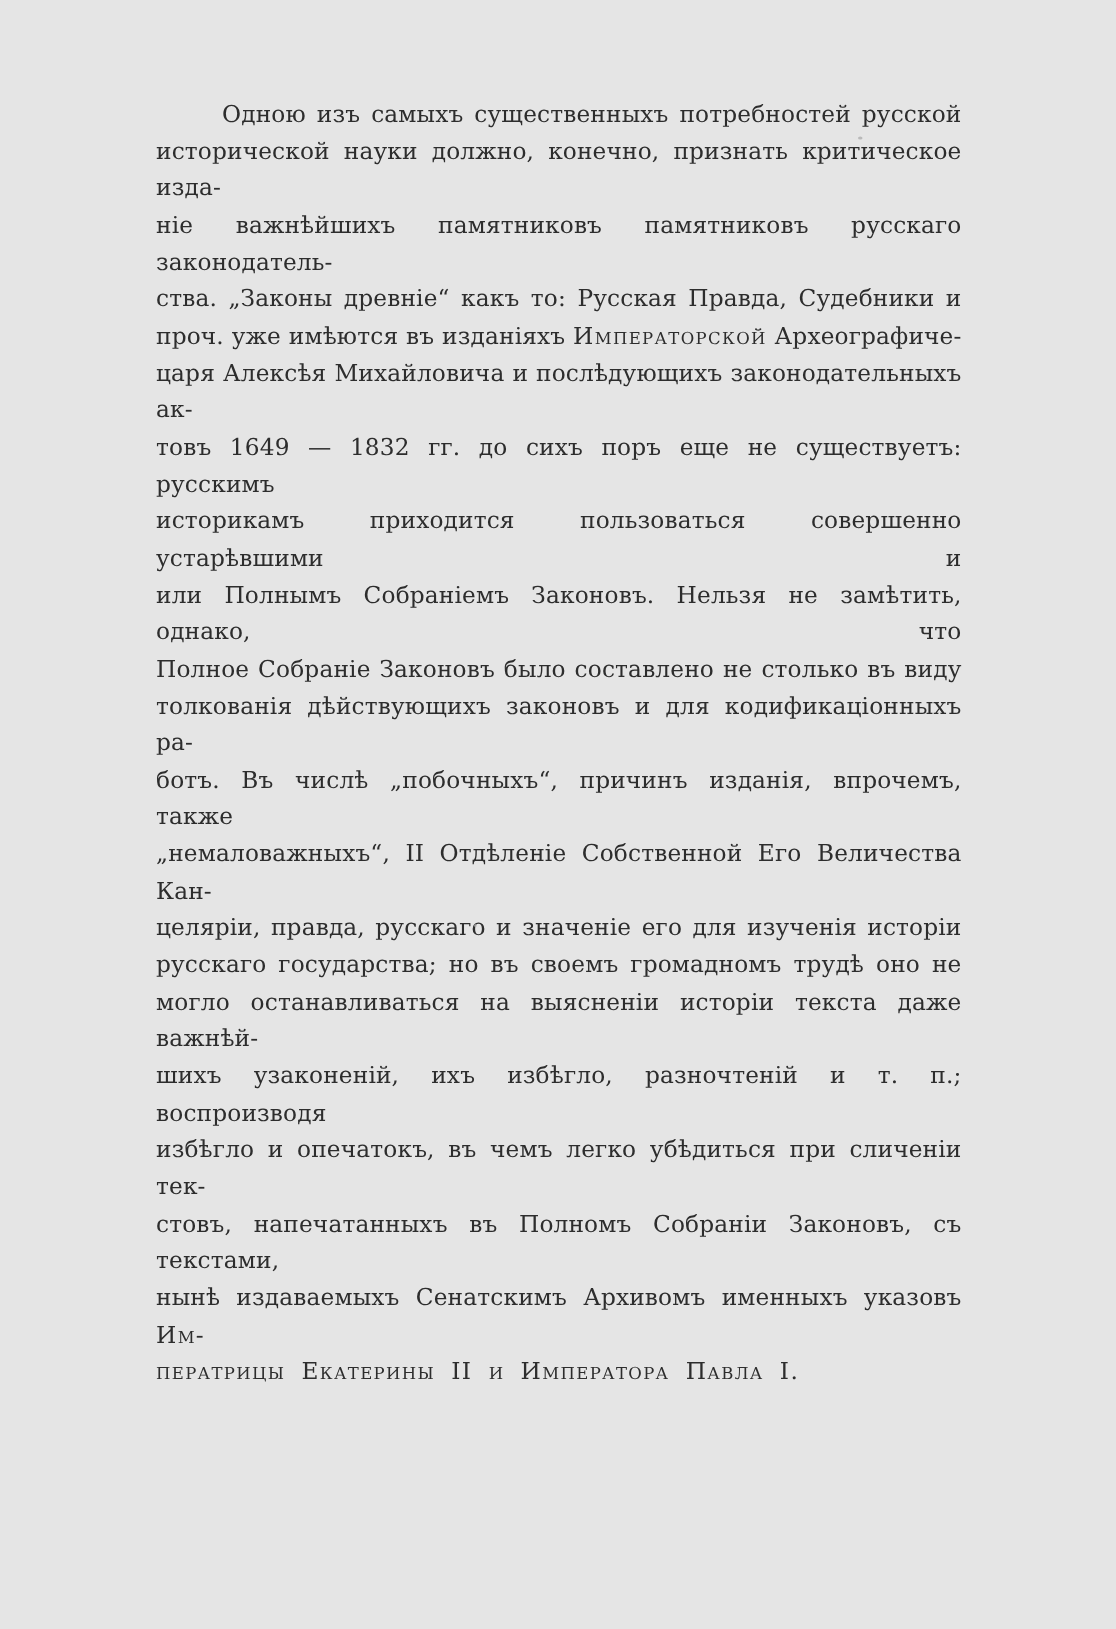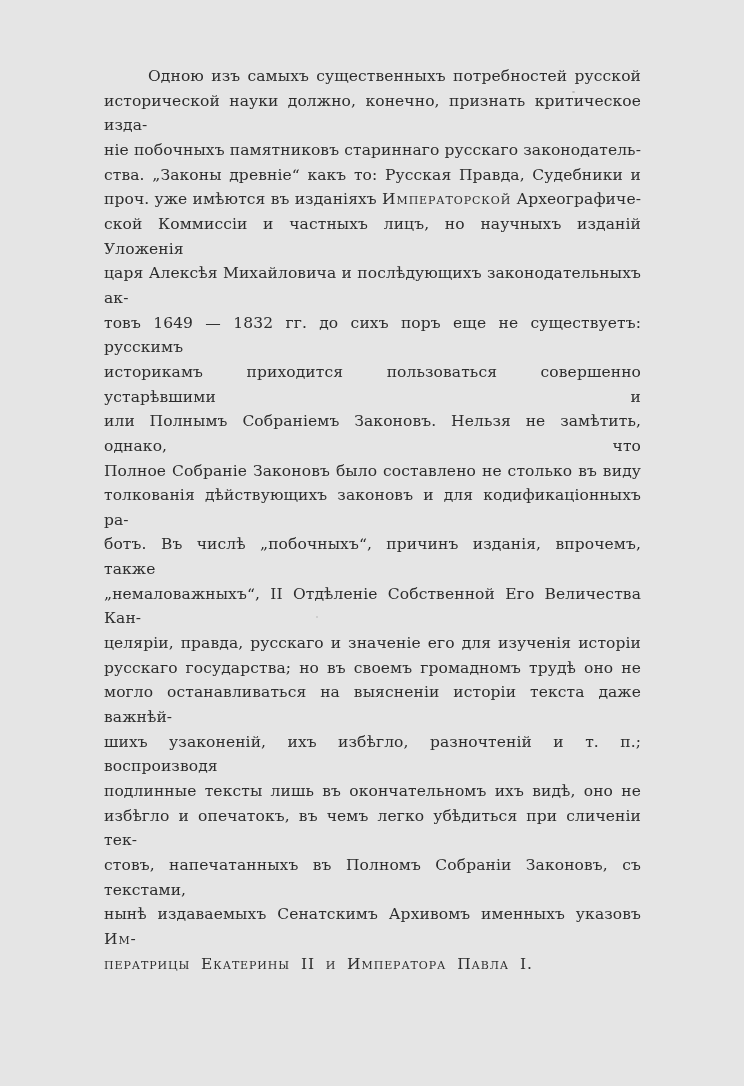--- a/index.html
+++ b/index.html
@@ -55,37 +55,35 @@
   .speckle.s1 { left: 572px; top: 91px; width: 3px; height: 2px; }
   .speckle.s2 { left: 316px; top: 616px; width: 2px; height: 2px; opacity: .7; }
 </style>
 </head>
 <body>
 
 <div class="page">
   <div class="text-block" style="color: rgb(45, 45, 45);">
       <div class="line indent"><span>Одною изъ самыхъ существенныхъ потребностей русской</span></div>
       <div class="line"><span>исторической науки должно, конечно, признать критическое изда-</span></div>
-      <div class="line"><span>ніе побочныхъ памятниковъ стариннаго русскаго законодатель-</span></div>
+      <div class="line"><span>ніе важнѣйшихъ памятниковъ памятниковъ русскаго законодатель-</span></div>
       <div class="line"><span>ства. „Законы древніе“ какъ то: Русская Правда, Судебники и</span></div>
       <div class="line"><span>проч. уже имѣются въ изданіяхъ </span><span class="smallcaps">Императорской</span><span> Археографиче-</span></div>
-      <div class="line"><span>ской Коммиссіи и частныхъ лицъ, но научныхъ изданій Уложенія</span></div>
       <div class="line"><span>царя Алексѣя Михайловича и послѣдующихъ законодательныхъ ак-</span></div>
       <div class="line"><span>товъ 1649 — 1832 гг. до сихъ поръ еще не существуетъ: русскимъ</span></div>
       <div class="line"><span>историкамъ приходится пользоваться совершенно устарѣвшими и</span></div>
       <div class="line"><span>или Полнымъ Собраніемъ Законовъ. Нельзя не замѣтить, однако, что</span></div>
       <div class="line"><span>Полное Собраніе Законовъ было составлено не столько въ виду</span></div>
       <div class="line"><span>толкованія дѣйствующихъ законовъ и для кодификаціонныхъ ра-</span></div>
       <div class="line"><span>ботъ. Въ числѣ „побочныхъ“, причинъ изданія, впрочемъ, также</span></div>
       <div class="line"><span>„немаловажныхъ“, II Отдѣленіе Собственной Его Величества Кан-</span></div>
       <div class="line"><span>целяріи, правда, русскаго и значеніе его для изученія исторіи</span></div>
       <div class="line"><span>русскаго государства; но въ своемъ громадномъ трудѣ оно не</span></div>
       <div class="line"><span>могло останавливаться на выясненіи исторіи текста даже важнѣй-</span></div>
       <div class="line"><span>шихъ узаконеній, ихъ избѣгло, разночтеній и т. п.; воспроизводя</span></div>
-      <div class="line"><span>подлинные тексты лишь въ окончательномъ ихъ видѣ, оно не</span></div>
       <div class="line"><span>избѣгло и опечатокъ, въ чемъ легко убѣдиться при сличеніи тек-</span></div>
       <div class="line"><span>стовъ, напечатанныхъ въ Полномъ Собраніи Законовъ, съ текстами,</span></div>
       <div class="line"><span>нынѣ издаваемыхъ Сенатскимъ Архивомъ именныхъ указовъ </span><span class="smallcaps">Им-</span></div>
       <div class="line last"><span class="smallcaps">ператрицы Екатерины II и Императора Павла I.</span></div>
     </div>
   <div class="speckle s1"></div>
   <div class="speckle s2"></div>
 </div>
 
 </body></html>

